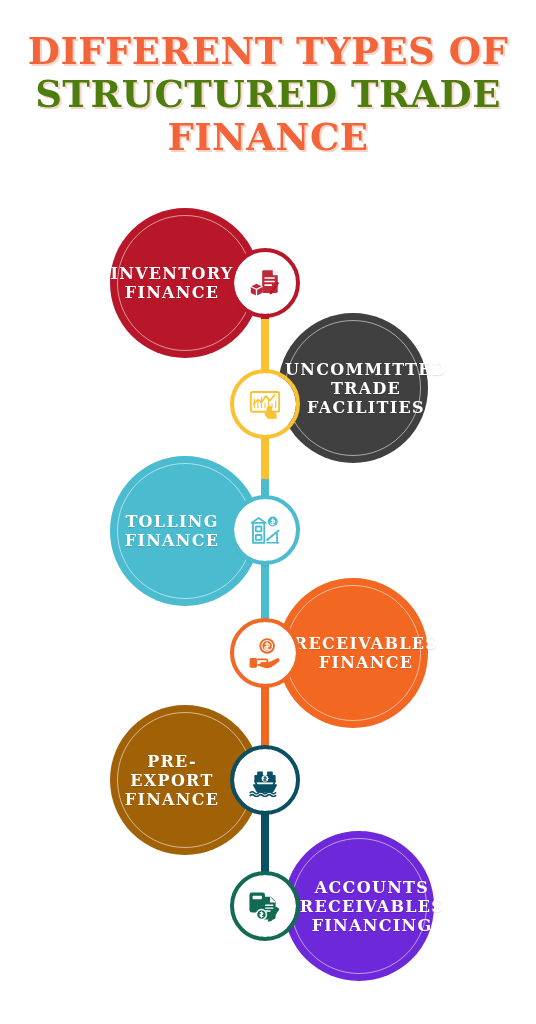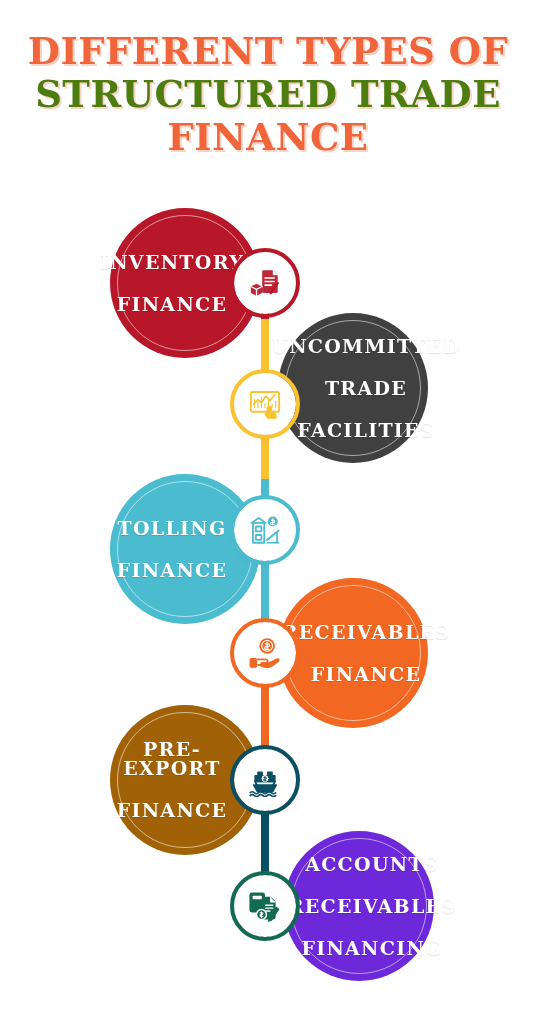--- a/index.html
+++ b/index.html
@@ -72,27 +72,26 @@
     position: absolute;
     top: 0; left: 0;
     width: 150px; height: 150px;
     display: flex;
     flex-direction: column;
     align-items: center;
     justify-content: center;
     color: #ffffff;
     font-family: "DejaVu Serif", "Liberation Serif", serif;
     font-weight: 700;
-    font-size: 19px;
+    font-size: 16px;
     line-height: 19px;
     letter-spacing: 1.3px;
     text-transform: uppercase;
     text-align: center;
     text-shadow: 0 1px 1px rgba(0,0,0,0.12);
-    gap: 23px;
   }
   
   .node.side-left .label { padding-right: 26px; }
   .node.side-right .label { padding-left: 26px; }
 
   
   .badge {
     position: absolute;
     width: 62px; height: 62px;
     border-radius: 50%;
@@ -168,21 +167,21 @@
       <div class="bring"></div>
       <span class="ico">
         <svg viewBox="0 0 48 48" fill="none" stroke="currentColor" stroke-width="2.6" stroke-linecap="round" stroke-linejoin="round">
         <rect x="4" y="7" width="40" height="28" rx="2.5"></rect>
         <path d="M9 29V17M14 29v-8M19 29v-14M24 29v-6M29 29v-11M34 29v-5M39 29v-9" stroke-width="1.6"></path>
         <path d="M8 24l6-6 5 4 6-9 6 6 7-8" stroke-width="2.4"></path>
         <path d="M27 32c0-3 1.6-4.6 3.6-4.6 1.6 0 2.6 1 2.6 2.6v5l4 1.6c1.6.7 2.4 1.8 2.4 3.4V44H28l-4-6 1.6-1.6 2.4 1.6z" fill="currentColor" stroke="currentColor" stroke-width="1.6"></path>
       </svg>
       </span>
     </div>
-    <div class="node side-left" style="left: 110px; top: 474px; width: 150px; height: 150px; background: rgb(75, 187, 208);">
+    <div class="node side-left" style="left: 110px; top: 456px; width: 150px; height: 150px; background: rgb(75, 187, 208);">
       <div class="ring"></div>
       <div class="label">
         <span>TOLLING</span>
         <span>FINANCE</span>
       </div>
     </div>
     <div class="badge" style="left: 234px; top: 499px; width: 62px; height: 62px; color: rgb(75, 187, 208);">
       <div class="bring"></div>
       <span class="ico">
         <svg viewBox="0 0 48 48" fill="none" stroke="currentColor" stroke-width="2.6" stroke-linecap="round" stroke-linejoin="round">

